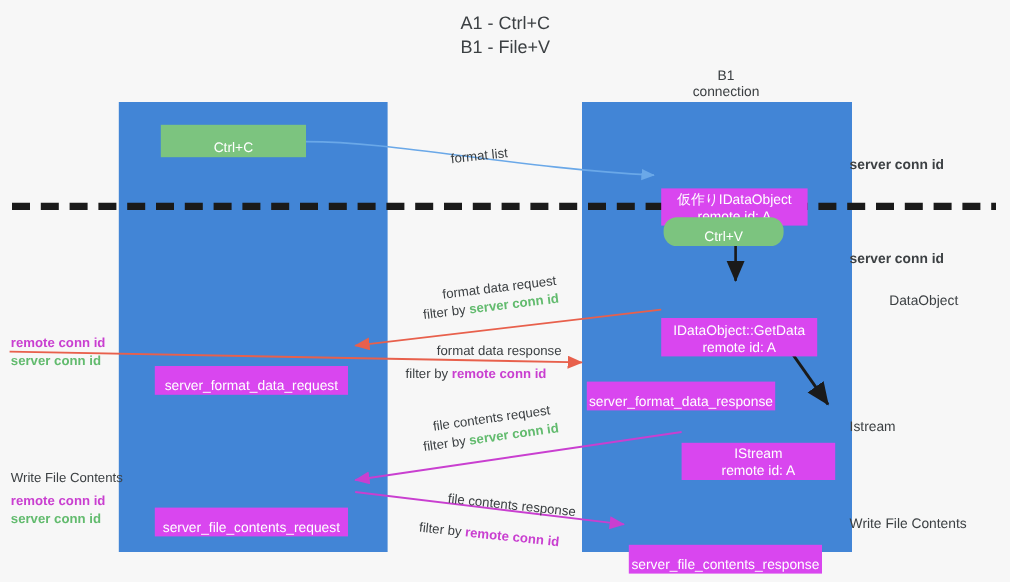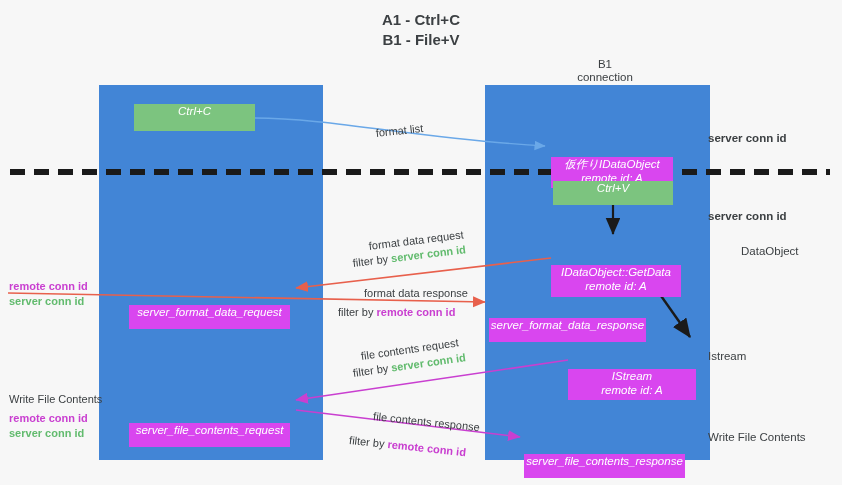--- a/index.html
+++ b/index.html
@@ -9,32 +9,32 @@
     font-family:"Liberation Sans", sans-serif;
     position:relative;
     overflow:hidden;
     color:#3c4043;
   }
   #stage{position:absolute;left:0;top:0;width:842px;height:485px;}
   svg.layer{position:absolute;left:0;top:0;width:842px;height:485px;pointer-events:none;}
 
   .title{
     position:absolute;left:0;top:10px;width:842px;
-    text-align:center;font-size:15px;line-height:20px;color:#3c4043;font-weight:bold;
+    text-align:center;font-size:15px;line-height:20px;color:#3c4043;
   }
 
   .lane{position:absolute;background:#4285d6;}
   .lane-head{
     position:absolute;text-align:center;font-size:11.5px;line-height:13px;color:#3c4043;
   }
 
   .node{
     position:absolute;box-sizing:border-box;
-    display:flex;flex-direction:column;align-items:center;justify-content:flex-start;
-    color:#ffffff;font-size:11.5px;line-height:14px;text-align:center;font-style:italic;
+    display:flex;flex-direction:column;align-items:center;justify-content:flex-end;
+    color:#ffffff;font-size:11.5px;line-height:14px;text-align:center;
   }
   .node.orange{background:#d946ef;margin-top:29px;}
   .node.green{background:#7cc47f;}
 
   .lbl{position:absolute;font-size:11px;line-height:14px;color:#3c4043;white-space:nowrap;}
   .lbl.rot{transform-origin:left top;}
   .green-t{color:#62bb6e;font-weight:bold;}
   .mag-t{color:#c93fd0;font-weight:bold;}
   .side{position:absolute;font-size:11px;line-height:15px;white-space:nowrap;}
   .side.plain{color:#3c4043;}
@@ -95,21 +95,21 @@
 
   <div class="node green" style="left:134px;top:104px;width:121px;height:27px;">
     <span>Ctrl+C</span>
   </div>
 
   <div class="node orange" style="left:551px;top:128px;width:122px;height:31px;">
     <span>仮作りIDataObject</span>
     <span>remote id: A</span>
   </div>
 
-  <div class="node green" style="left:553px;top:181px;width:120px;height:24px;">
+  <div class="node green" style="left:553px;top:181px;width:100px;height:24px;border-radius:11px;">
     <span>Ctrl+V</span>
   </div>
 
   <div class="node orange" style="left:551px;top:236px;width:130px;height:32px;">
     <span>IDataObject::GetData</span>
     <span>remote id: A</span>
   </div>
 
   <div class="node orange" style="left:129px;top:276px;width:161px;height:24px;">
     <span>server_format_data_request</span>

